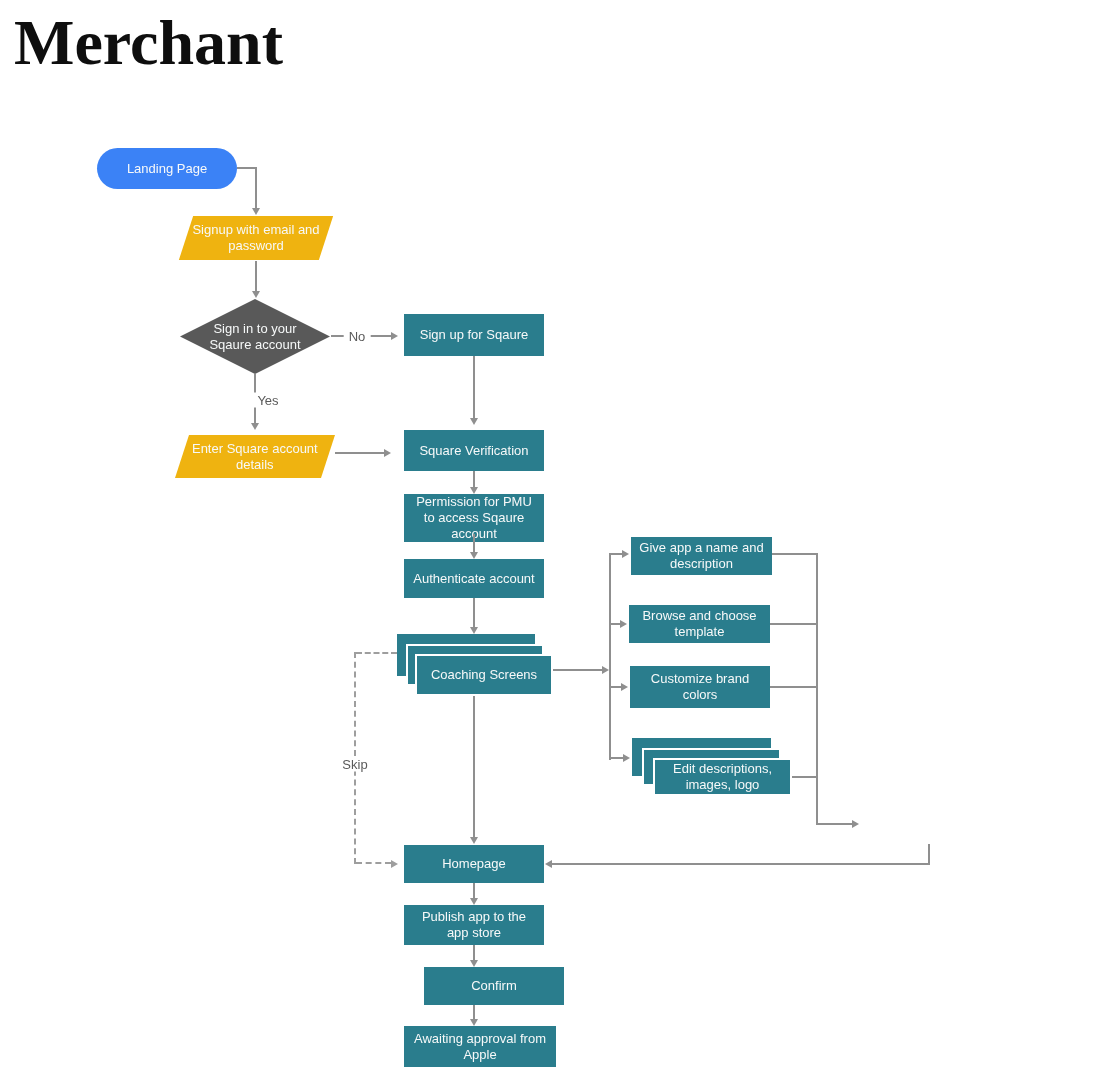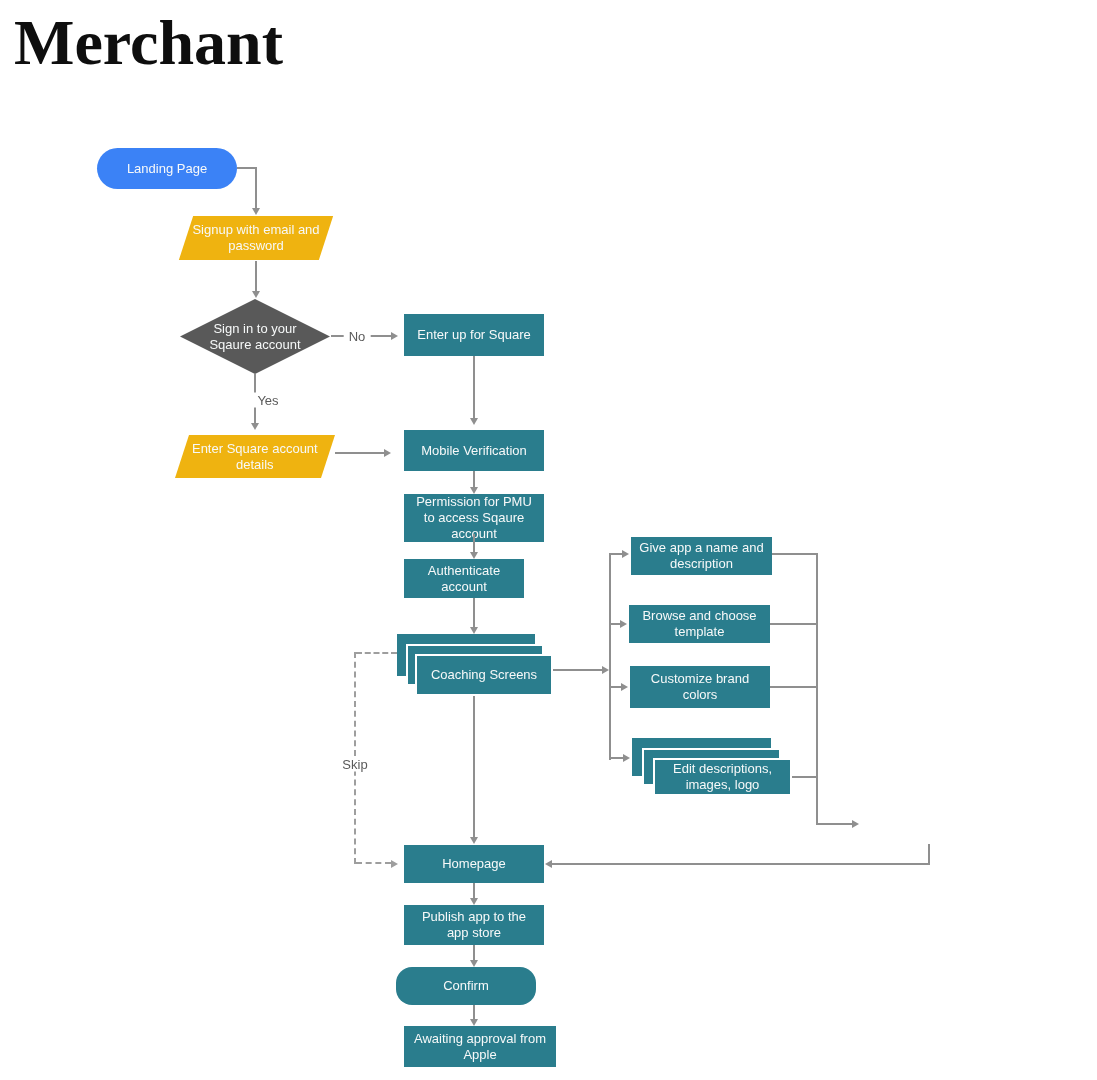--- a/index.html
+++ b/index.html
@@ -56,31 +56,31 @@
   <div class="page-title">Merchant</div>
 
   <div class="node pill" style="left:97px;top:148px;width:140px;height:41px;">Landing Page</div>
 
   <div class="node para" style="left:186px;top:216px;width:140px;height:44px;">
     <span class="inner">Signup with email and password</span>
   </div>
 
   <div class="node diamond" style="left:180px;top:299px;width:150px;height:75px;">Sign in to your Sqaure account</div>
 
-  <div class="node teal" style="left:404px;top:314px;width:140px;height:42px;">Enter up for Square</div>
+  <div class="node teal" style="left:404px;top:314px;width:140px;height:42px;">Sign up for Sqaure</div>
 
   <div class="node para" style="left:182px;top:435px;width:146px;height:43px;">
     <span class="inner">Enter Square account details</span>
   </div>
 
-  <div class="node teal" style="left:404px;top:430px;width:140px;height:41px;">Mobile Verification</div>
+  <div class="node teal" style="left:404px;top:430px;width:140px;height:41px;">Square Verification</div>
 
   <div class="node teal" style="left:404px;top:494px;width:140px;height:48px;">Permission for PMU to access Sqaure account</div>
 
-  <div class="node teal" style="left:404px;top:559px;width:120px;height:39px;">Authenticate account</div>
+  <div class="node teal" style="left:404px;top:559px;width:140px;height:39px;">Authenticate account</div>
 
   <div>
     <div class="stack-layer" style="left:397px;top:634px;width:138px;height:42px;"></div>
     <div class="stack-layer bordered" style="left:406px;top:644px;width:138px;height:42px;"></div>
     <div class="stack-layer bordered stack-front" style="left:415px;top:654px;width:138px;height:42px;">Coaching Screens</div>
   </div>
 
   <div class="node teal" style="left:631px;top:537px;width:141px;height:38px;">Give app a name and description</div>
 
   <div class="node teal" style="left:630px;top:666px;width:140px;height:42px;">Customize brand colors</div>
@@ -91,21 +91,21 @@
     <div class="stack-layer" style="left:632px;top:738px;width:139px;height:38px;"></div>
     <div class="stack-layer bordered" style="left:642px;top:748px;width:139px;height:38px;"></div>
     <div class="stack-layer bordered stack-front" style="left:653px;top:758px;width:139px;height:38px;">Edit descriptions, images, logo</div>
   </div>
 
 
   <div class="node teal" style="left:404px;top:845px;width:140px;height:38px;">Homepage</div>
 
   <div class="node teal" style="left:404px;top:905px;width:140px;height:40px;">Publish app to the app store</div>
 
-  <div class="node teal" style="left:396px;top:967px;width:140px;height:38px;border-radius:16px;">Confirm</div>
+  <div class="node teal" style="left:424px;top:967px;width:140px;height:38px;">Confirm</div>
 
   <div class="node teal" style="left:404px;top:1026px;width:152px;height:41px;">Awaiting approval from Apple</div>
 
   <div class="hl" style="left:237px;top:167px;width:20px;"></div>
   <div class="vl" style="left:255px;top:167px;height:42px;"></div>
   <div class="ad" style="left:252px;top:208px;"></div>
 
   <div class="vl" style="left:255px;top:261px;height:31px;"></div>
   <div class="ad" style="left:252px;top:291px;"></div>
 

